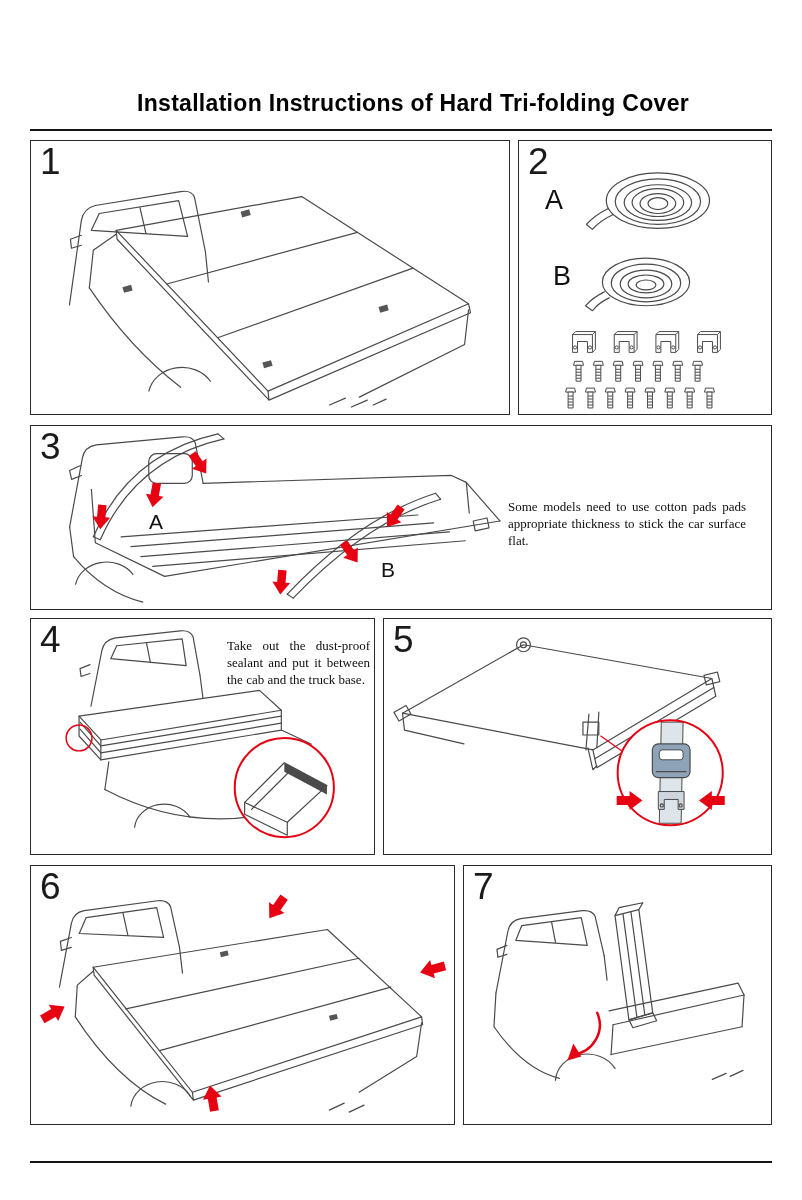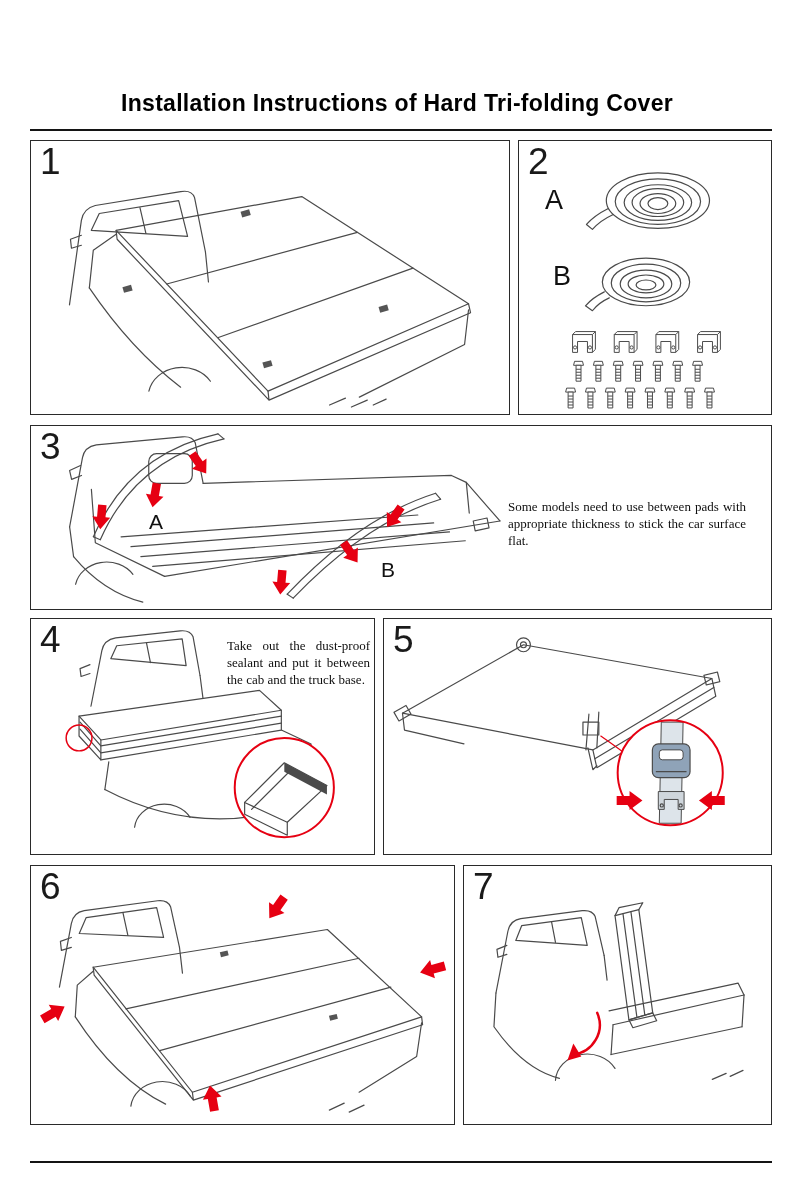--- a/index.html
+++ b/index.html
@@ -2,21 +2,21 @@
 <html><head>
 <meta charset="utf-8">
 <style>
   html,body { margin:0; padding:0; background:#e8e8e8; }
   * { box-sizing:border-box; }
   .page {
     position:relative; width:802px; height:1200px; margin:0 auto;
     background:#ffffff; font-family:"Liberation Sans", sans-serif; overflow:hidden;
   }
   .title {
-    position:absolute; top:90px; left:26px; width:742px;
+    position:absolute; top:90px; left:42px; width:742px;
     text-align:center; font-size:23px; font-weight:bold; color:#000;
     letter-spacing:0.3px; font-family:"Liberation Sans", sans-serif;
   }
   .title-rule, .bottom-rule {
     position:absolute; left:30px; width:742px; height:2px; background:#141414;
   }
   .title-rule { top:129px; }
   .bottom-rule { top:1161px; }
   .panel {
     position:absolute; border:1px solid #2a2a2a; background:#fff;
@@ -150,21 +150,21 @@
         <use href="#bolt" transform="translate(172,260)"></use>
         <use href="#bolt" transform="translate(192,260)"></use>
       </g>
     </svg>
   </section>
 
   <section class="panel" id="p3">
     <span class="step-num">3</span>
     <span class="ab-label label-a">A</span>
     <span class="ab-label label-b">B</span>
-    <p class="note">Some models need to use between pads with appropriate thickness to stick the car surface flat.</p>
+    <p class="note">Some models need to use cotton pads pads appropriate thickness to stick the car surface flat.</p>
     <svg class="art" viewBox="0 0 742 185">
       <path class="ln" d="M36,102 L49,32 Q51,21 63,19 L150,11 Q160,10 163,17 L171,58"></path>
       <rect class="ln" x="116" y="28" width="44" height="30" rx="8"></rect>
       <path class="ln" d="M36,102 L40,132"></path>
       <path class="ln" d="M47,40 l-11,5 l2,9 l10,-4"></path>
       <path class="ln" d="M171,58 L422,50 L437,57 L471,96"></path>
       <path class="ln" d="M471,96 L132,152"></path>
       <path class="ln" d="M132,152 L62,118 L58,64"></path>
       <path class="ln" d="M88,112 L388,90 M98,122 L404,98 M108,132 L420,107 M120,142 L436,116"></path>
       <path class="ln" d="M437,57 L440,88"></path>

